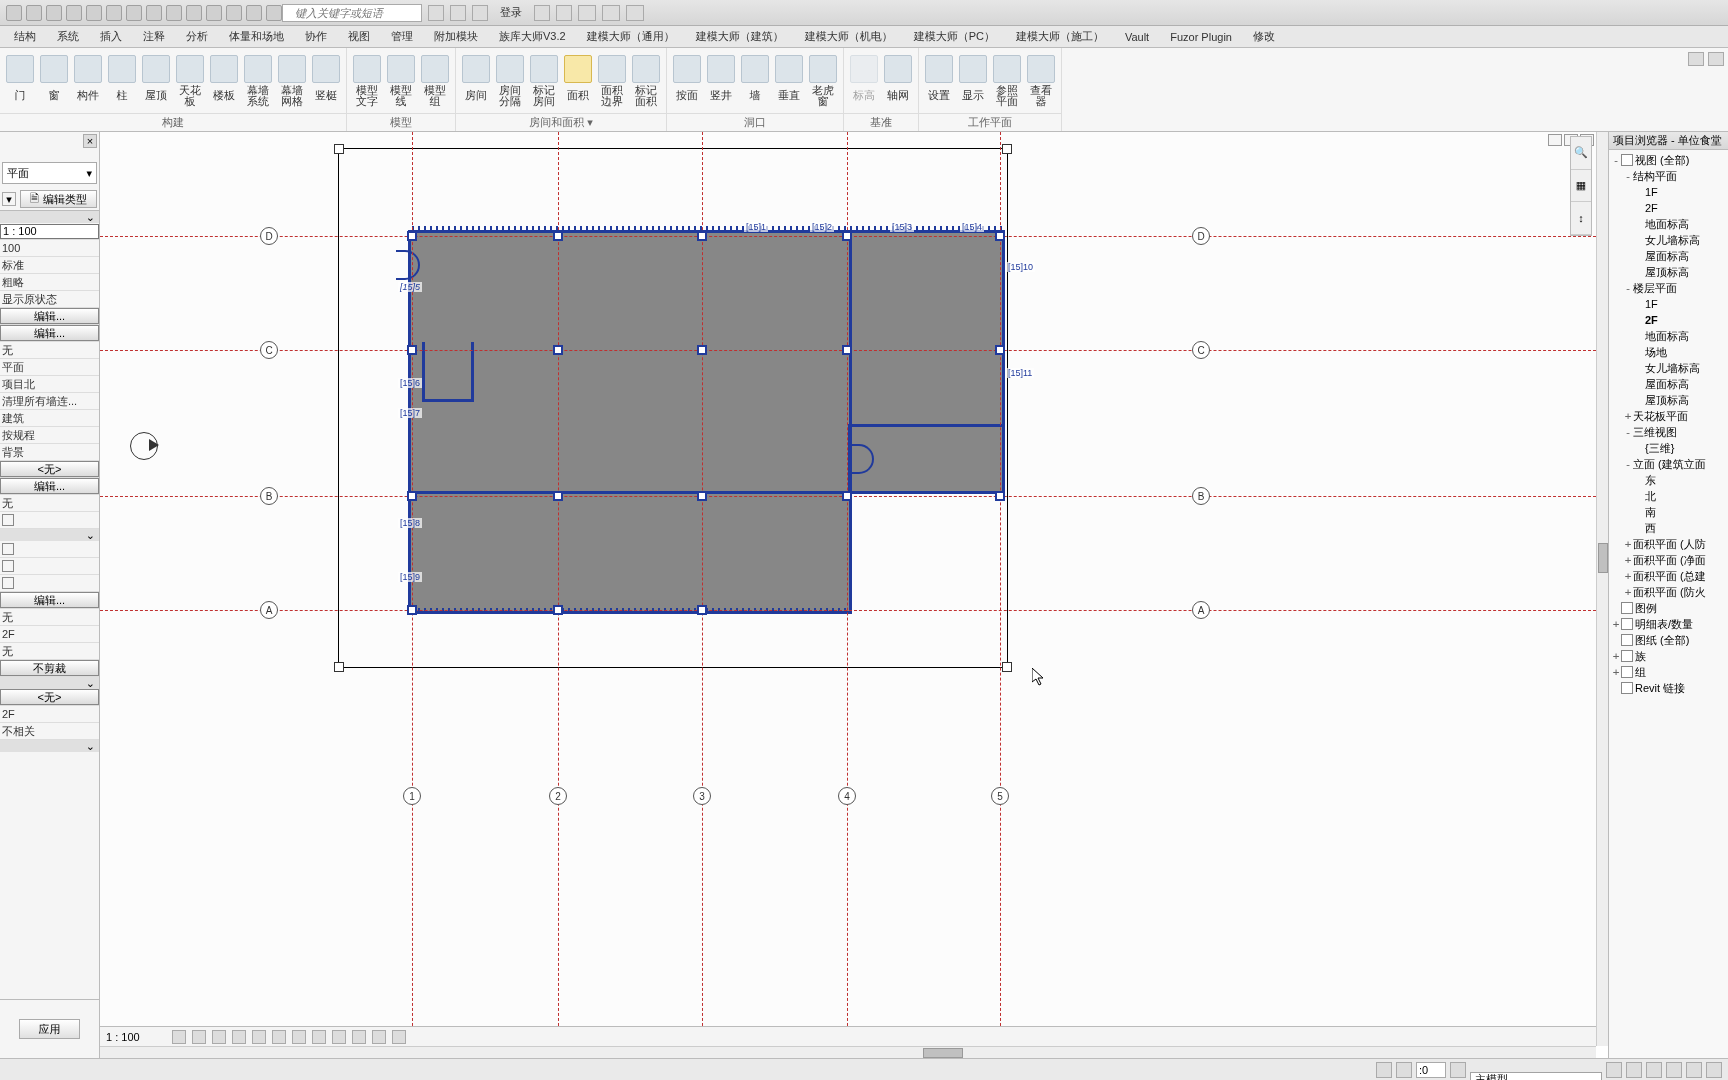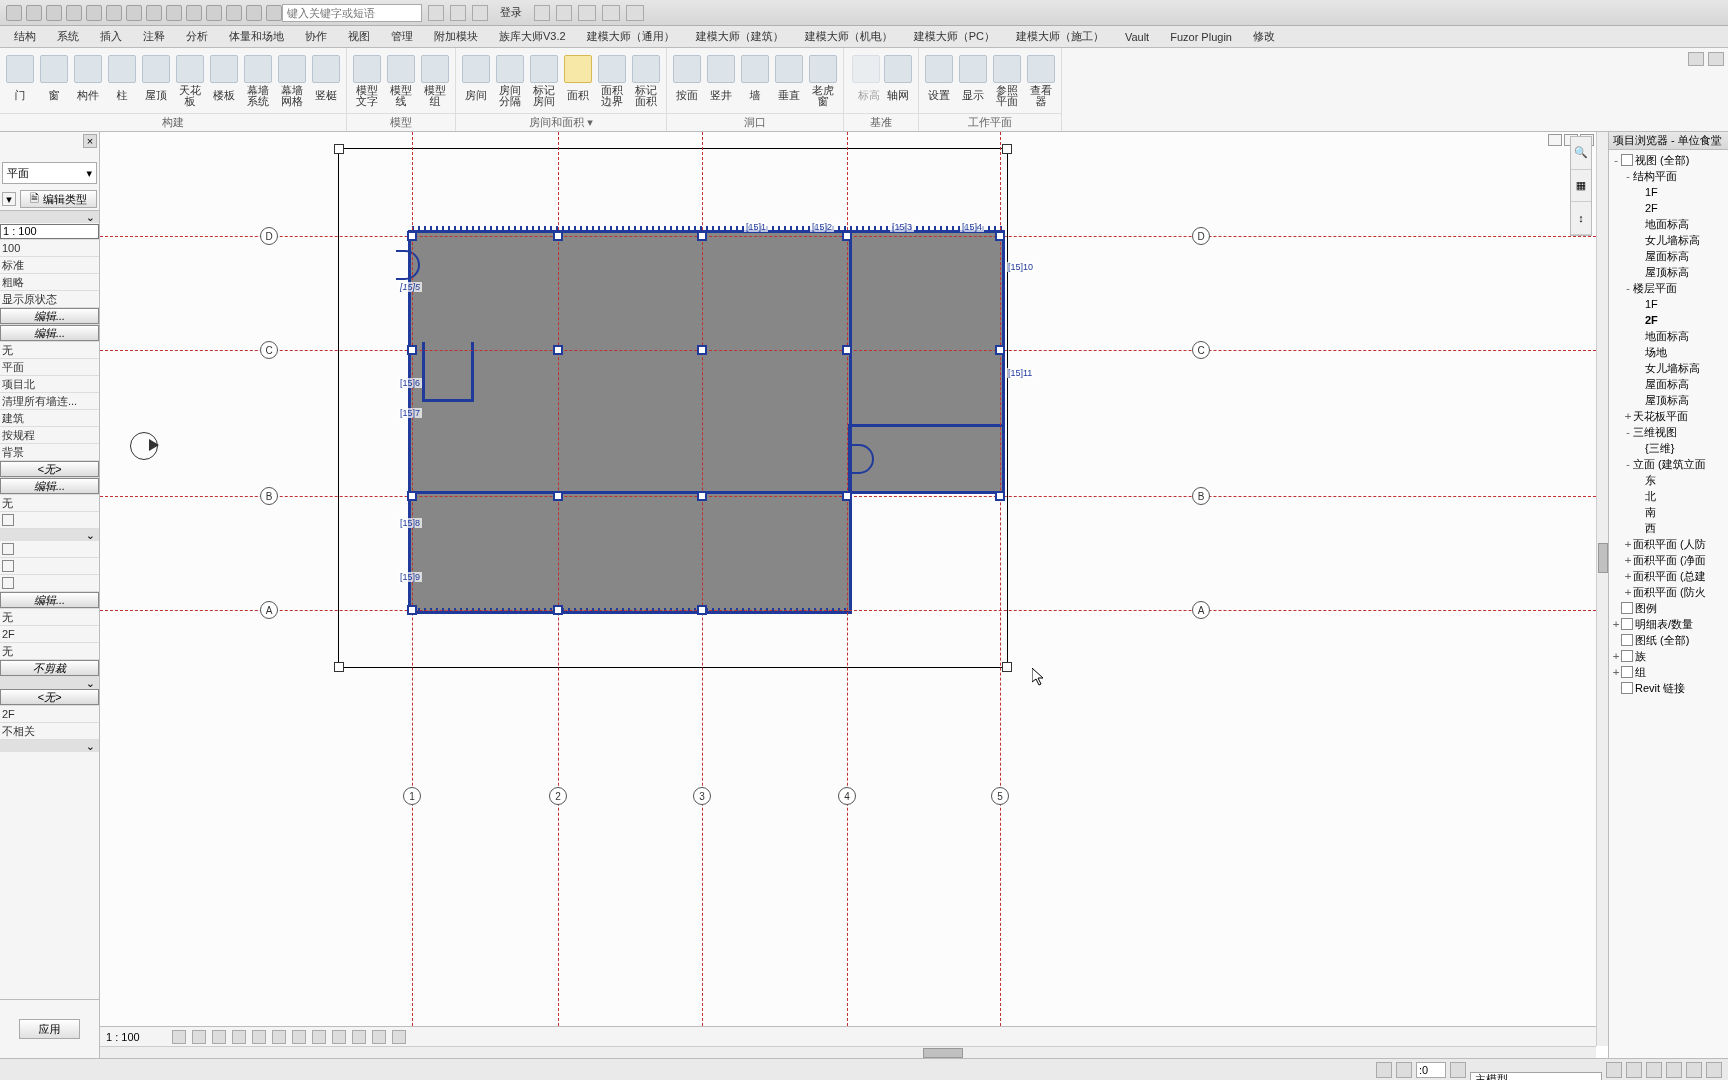--- a/index.html
+++ b/index.html
@@ -5,21 +5,21 @@
 * { margin: 0; padding: 0; box-sizing: border-box; font-family: "Microsoft YaHei", sans-serif; font-size: 11px; }
 html, body { width: 1728px; height: 1080px; overflow: hidden; background: #f0f0f0; }
 body { display: flex; flex-direction: column; }
 
 
 .titlebar { height: 26px; background: linear-gradient(#e6e6e6,#d6d6d6); display:flex; align-items:center; padding:0 6px; border-bottom:1px solid #b0b0b0;}
 .titlebar .qat { display:flex; gap:4px; align-items:center; }
 .qat-ico { width:16px; height:16px; background:#d0d0d0; border:1px solid #a0a0a0; border-radius:2px;}
 .titlebar .title { flex:1; text-align:center; color:#555; font-size:12px;}
 .titlebar .right { display:flex; gap:6px; align-items:center;}
-.search { width:140px; height:18px; border:1px solid #aaa; background:#fff; color:#aaa; padding:0 4px;}
+.search { width:140px; height:18px; border:1px solid #aaa; background:#fff; font-style:italic; color:#aaa; padding:0 12px;}
 .right .ico { width:16px; height:16px; background:#ddd; border:1px solid #aaa;}
 .login { color:#333; padding:0 6px;}
 .winbtn { width:18px; height:16px; background:#ddd; border:1px solid #aaa;}
 
 
 .menubar { height:22px; background:#e8e8e8; display:flex; align-items:center; border-bottom:1px solid #bbb; padding:0 4px;}
 .menubar .tab { padding:0 10px; height:100%; display:flex; align-items:center; color:#333; border-right:1px solid transparent;}
 
 
 .ribbon { height:84px; background:#f6f6f6; display:flex; border-bottom:1px solid #bbb; position:relative;}
@@ -39,21 +39,21 @@
 .lp-close { position:absolute; top:2px; right:2px; width:14px; height:14px; background:#ddd; border:1px solid #aaa; display:flex; align-items:center; justify-content:center;}
 .lp-combo { height:22px; margin:30px 2px 4px; border:1px solid #aaa; background:#fff; display:flex; align-items:center; padding:0 4px; justify-content:space-between;}
 .lp-edit-row { display:flex; align-items:center; gap:4px; padding:2px; border-bottom:1px solid #bbb;}
 .lp-edit-row .chev { width:14px; height:14px; border:1px solid #aaa; display:flex; align-items:center; justify-content:center;}
 .lp-edit-row .btn { flex:1; height:18px; border:1px solid #aaa; background:linear-gradient(#fff,#e0e0e0); display:flex; align-items:center; justify-content:center;}
 .props { flex:1; overflow:hidden; }
 .props .collapse { height:12px; background:#e0e0e0; text-align:right; padding-right:4px;}
 .prop-row { display:flex; border-bottom:1px solid #ddd; height:17px; align-items:center;}
 .prop-row .lbl { flex:1; padding-left:2px; color:#333; white-space:nowrap; overflow:hidden;}
 .prop-row input { width:100%; border:1px solid #777; height:15px; padding:0 2px; background:#fff;}
-.prop-btn { height:16px; border:1px solid #888; background:linear-gradient(#fff,#dcdcdc); display:flex; align-items:center; justify-content:center;font-style:italic;}
+.prop-btn { height:16px; border:1px solid #888; background:linear-gradient(#fff,#dcdcdc); display:flex; align-items:center; justify-content:center;}
 .lp-footer { display:flex; gap:4px; padding:19px; border-top:1px solid #bbb;}
 .lp-footer .b { flex:1; height:20px; border:1px solid #aaa; background:linear-gradient(#fff,#e0e0e0); display:flex; align-items:center; justify-content:center;}
 
 .canvas-wrap { flex:1; position:relative; background:#fff;}
 .canvas { position:absolute; left:0; right:12px; top:0; bottom:12px; background:#fcfcfc; overflow:hidden;}
 .scrollbar-v { position:absolute; right:0; top:0; bottom:12px; width:12px; background:#eee; border-left:1px solid #ccc;}
 .scrollbar-h { position:absolute; left:0; right:12px; bottom:0; height:12px; background:#eee; border-top:1px solid #ccc;}
 .sb-thumb-v { position:absolute; top:45%; left:1px; width:10px; height:30px; background:#c0c0c0; border:1px solid #999;}
 .sb-thumb-h { position:absolute; left:55%; top:1px; height:10px; width:40px; background:#c0c0c0; border:1px solid #999;}
 
@@ -271,21 +271,21 @@
         </div>
         <div class="rbtn">
           <div class="ic"></div>
           <div class="lb">老虎窗</div>
         </div>
       </div>
       <div class="panel-label">洞口</div>
     </div>
     <div class="ribbon-panel">
       <div class="panel-body">
-        <div class="rbtn" style="opacity: 0.45; align-items: flex-end;">
+        <div class="rbtn" style="opacity: 0.45;">
           <div class="ic"></div>
           <div class="lb">标高</div>
         </div>
         <div class="rbtn">
           <div class="ic"></div>
           <div class="lb">轴网</div>
         </div>
       </div>
       <div class="panel-label">基准</div>
     </div>

